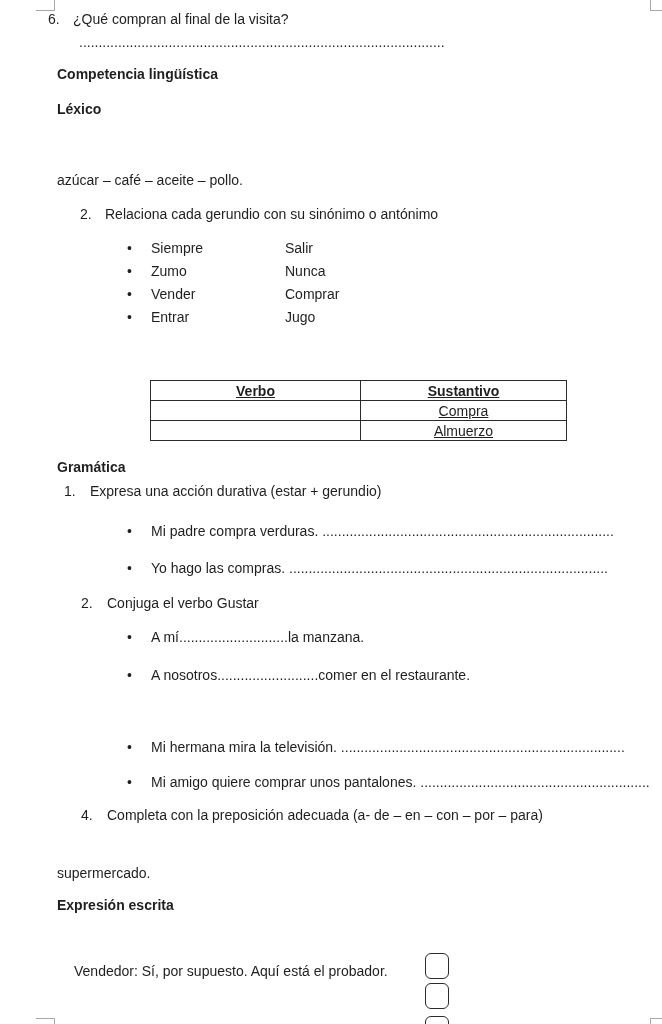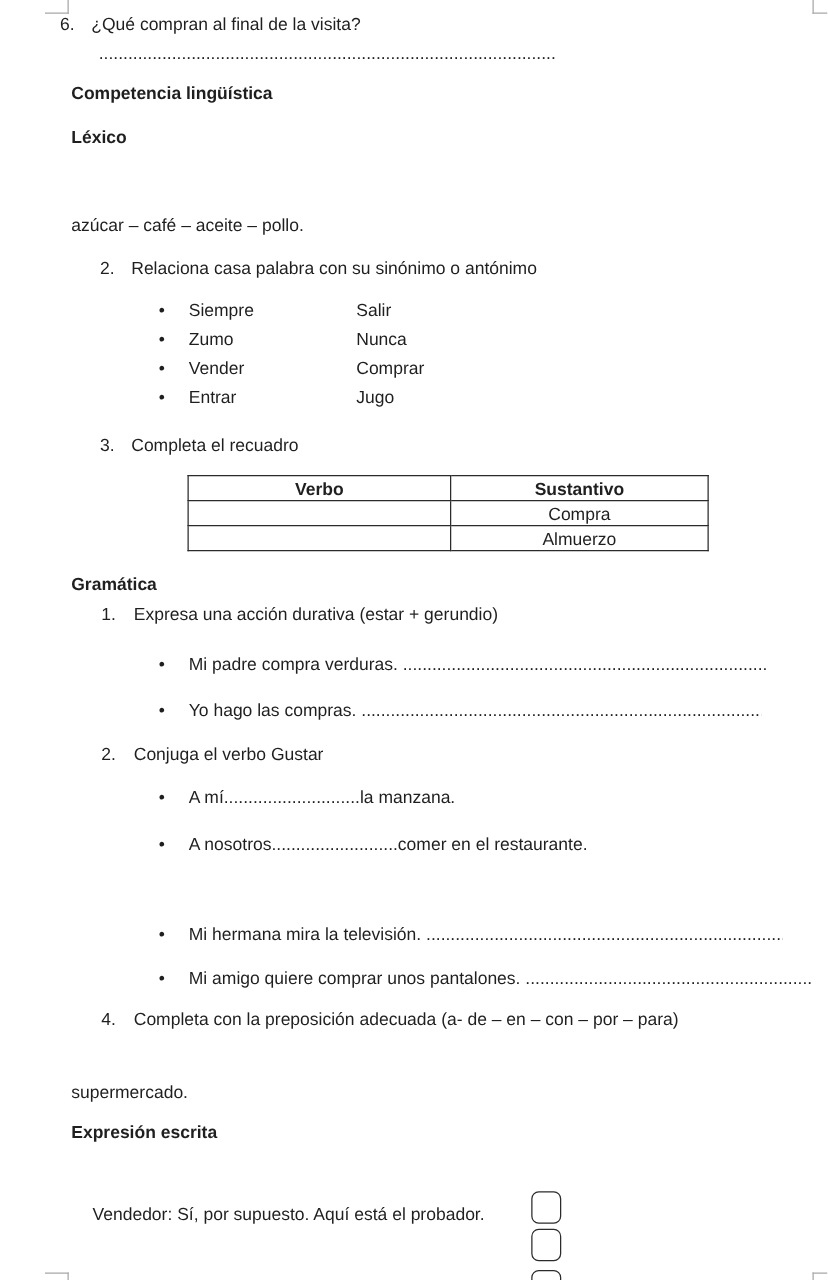--- a/index.html
+++ b/index.html
@@ -10,21 +10,21 @@
   .line{position:absolute;white-space:nowrap;}
   .b{font-weight:bold;}
   .num{display:inline-block;width:25px;}
   .num2{display:inline-block;width:26px;}
   .blt{display:inline-block;width:24px;}
   .pl{display:inline-block;width:134px;}
   .u{text-decoration:underline;}
   .clip{display:inline-block;white-space:nowrap;overflow:hidden;vertical-align:bottom;}
   .dotsline{overflow:hidden;}
   
-  table.vn{position:absolute;left:150px;top:380px;width:410px;border-collapse:collapse;table-layout:fixed;}
+  table.vn{position:absolute;left:150px;top:380px;width:410px;border-collapse:collapse;table-layout:fixed;text-decoration:underline;}
   table.vn td{border:1.5px solid #2b2b2b;height:19px;padding:0 2px;text-align:center;vertical-align:middle;}
   td.c1{width:205px;} td.c2{width:201px;}
   
   .ansbox{position:absolute;left:425px;width:22px;height:24px;border:1.7px solid #2b2b2b;border-radius:6px;background:#fff;}
   
   .corner{position:absolute;}
   .c-tl{left:36px;top:0;width:18px;height:10px;border-right:1.5px solid #a8a8a8;border-bottom:1.5px solid #a8a8a8;}
   .c-tr{left:650px;top:0;width:12px;height:10px;border-left:1.5px solid #a8a8a8;border-bottom:1.5px solid #a8a8a8;}
   .c-bl{left:36px;top:1018px;width:18px;height:10px;border-right:1.5px solid #a8a8a8;border-top:1.5px solid #a8a8a8;}
   .c-br{left:650px;top:1018px;width:12px;height:10px;border-left:1.5px solid #a8a8a8;border-top:1.5px solid #a8a8a8;}
@@ -43,60 +43,57 @@
     <span class="num">6.</span><span>¿Qué compran al final de la visita?</span>
   </div>
   <div class="line dotsline" style="left:79px;top:33px;width:366px">....................................................................................................</div>
 
   <div class="line b" style="left:57px;top:65px">Competencia lingüística</div>
   <div class="line b" style="left:57px;top:100px">Léxico</div>
 
   <div class="line" style="left:57px;top:171px">azúcar – café – aceite – pollo.</div>
 
   <div class="line" style="left:80px;top:205px">
-    <span class="num">2.</span><span>Relaciona casa palabra con su sinónimo o antónimo</span>
+    <span class="num">2.</span><span>Relaciona cada gerundio con su sinónimo o antónimo</span>
   </div>
 
   <div class="line" style="left:127px;top:239px">
     <span class="blt">•</span><span class="pl">Siempre</span><span>Salir</span>
   </div>
   <div class="line" style="left:127px;top:262px">
     <span class="blt">•</span><span class="pl">Zumo</span><span>Nunca</span>
   </div>
   <div class="line" style="left:127px;top:285px">
     <span class="blt">•</span><span class="pl">Vender</span><span>Comprar</span>
   </div>
   <div class="line" style="left:127px;top:308px">
     <span class="blt">•</span><span class="pl">Entrar</span><span>Jugo</span>
   </div>
 
-  <div class="line" style="left:80px;top:347px">
-    <span class="num">3.</span><span>Completa el recuadro</span>
-  </div>
 
   <table class="vn">
     <tbody>
       <tr>
         <td class="c1 b">Verbo</td>
         <td class="c2 b">Sustantivo</td>
       </tr>
       <tr>
         <td class="c1"></td>
         <td class="c2">Compra</td>
       </tr>
       <tr>
         <td class="c1"></td>
         <td class="c2">Almuerzo</td>
       </tr>
     </tbody>
   </table>
 
   <div class="line b" style="left:57px;top:458px">Gramática</div>
 
-  <div class="line" style="left:81px;top:482px">
+  <div class="line" style="left:64px;top:482px">
     <span class="num2">1.</span><span>Expresa una acción durativa (estar + gerundio)</span>
   </div>
   <div class="line" style="left:127px;top:522px">
     <span class="blt">•</span><span class="clip" style="width:462px">Mi padre compra verduras. .....................................................................................</span>
   </div>
   <div class="line" style="left:127px;top:559px">
     <span class="blt">•</span><span class="clip" style="width:458px">Yo hago las compras. .......................................................................................</span>
   </div>
 
   <div class="line" style="left:81px;top:594px">

